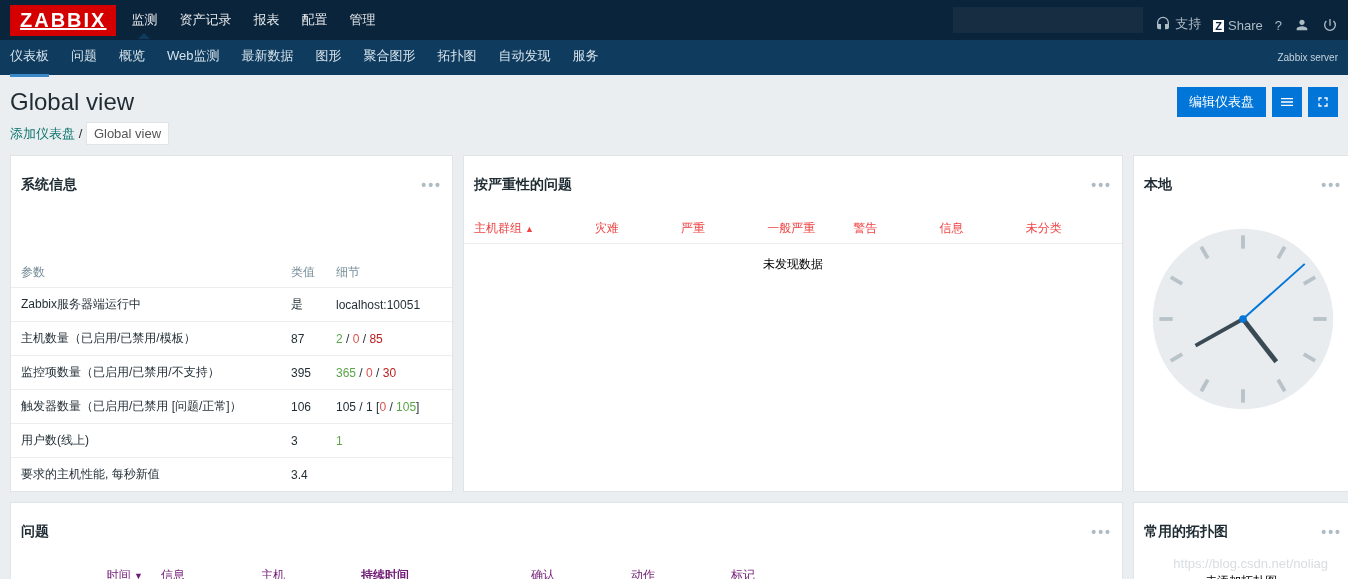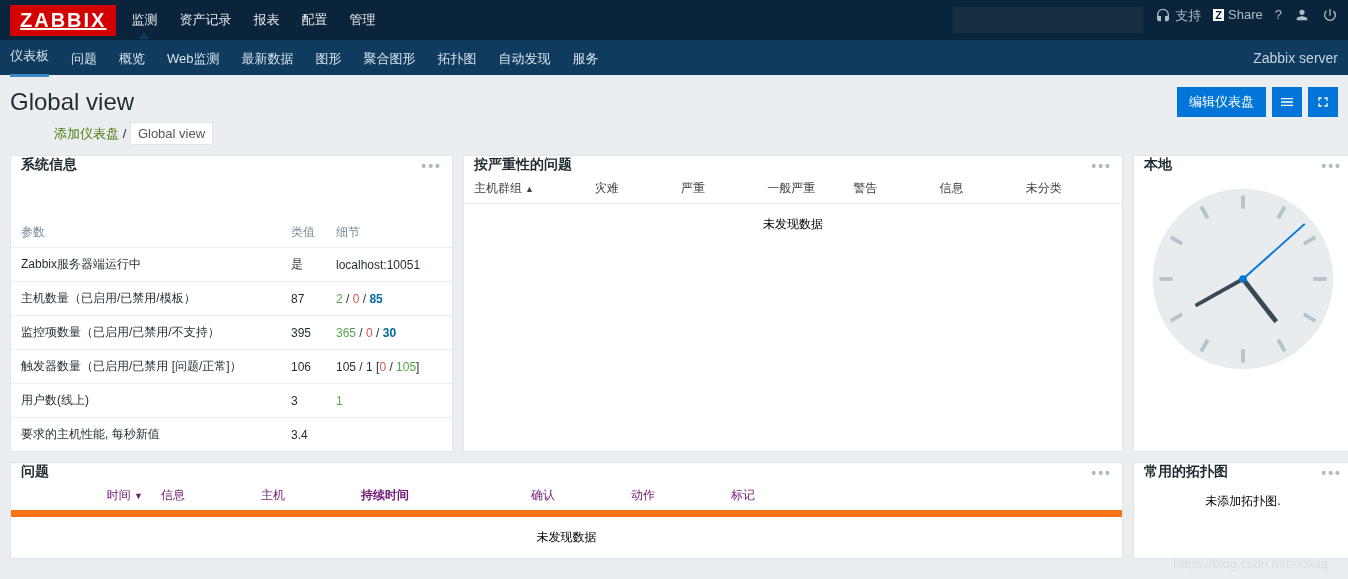--- a/index.html
+++ b/index.html
@@ -5,64 +5,64 @@
 * { margin:0; padding:0; box-sizing:border-box; font-family:Arial,"Microsoft YaHei",sans-serif; }
 body { background:#ebeef0; font-size:13px; color:#1f2c33; width:1348px; }
 a { text-decoration:none; }
 
 
 .topbar { background:#0a243b; height:40px; display:flex; align-items:center; padding:0 10px; }
 .logo { background:#d40000; color:#fff; font-weight:bold; font-size:20px; letter-spacing:2px; padding:4px 10px; margin-right:15px;text-decoration:underline; }
 .topnav { display:flex; gap:22px; }
 .topnav a { color:#e6e9eb; font-size:13px; cursor:pointer; position:relative; }
 .topnav a.active::after { content:''; position:absolute; bottom:-10px; left:50%; transform:translateX(-50%); border:6px solid transparent; border-bottom-color:#0e3b5e; }
-.topright { margin-left:auto; display:flex; align-items:flex-start; gap:12px; }
+.topright { margin-left:auto; display:flex; align-items:flex-end; gap:12px; }
 .searchbox { background:#162d42; display:flex; align-items:center; width:190px; height:26px; padding:0 8px; }
 .searchbox input { flex:1; background:transparent; border:0; outline:0; color:#ccc; }
 .iconbtn { color:#aebcc6; cursor:pointer; display:flex; align-items:center; gap:4px; font-size:13px; }
 .iconbtn svg { width:16px; height:16px; }
 .zshare { background:#fff; color:#0a243b; font-weight:bold; font-size:11px; padding:0 2px; }
 
 
 .subbar { background:#0e3b5e; height:35px; display:flex; align-items:center; padding:0 10px; }
-.subnav { display:flex; gap:22px;align-items:flex-end; }
+.subnav { display:flex; gap:22px; }
 .subnav a { color:#d6e2eb; font-size:13px; cursor:pointer; }
 .subnav a.active { border-bottom:3px solid #3a88c8; padding-bottom:9px; margin-bottom:-9px; }
-.subright { margin-left:auto; color:#c5d3de; font-size:14px; }
+.subright { margin-left:auto; color:#c5d3de; font-size:10px; }
 
 
 .pagehead { display:flex; align-items:center; padding:12px 10px 8px; }
 .pagehead h1 { font-size:24px; font-weight:normal; color:#1f2c33; }
 .headbtns { margin-left:auto; display:flex; gap:6px; }
 .btn-blue { background:#0275d8; color:#fff; border:0; padding:6px 12px; font-size:13px; cursor:pointer; }
 .btn-icon { background:#0275d8; width:30px; height:30px; display:flex; align-items:center; justify-content:center; cursor:pointer; color:#fff; }
 .btn-icon svg { width:16px; height:16px; }
 
 .crumb { padding:0 10px 12px; font-size:13px; }
-.crumb a { color:#4d7c0f;margin-left:44px; }
+.crumb a { color:#0f766e; }
 .crumb .curr { background:#fff; padding:3px 7px; color:#555; border:1px solid #dfe4e7; }
 
 
 .grid { display:grid; grid-template-columns: 443px 660px 220px; gap:10px; padding:0 10px; }
 .widget { background:#fff; border:1px solid #dfe4e7; display:flex; flex-direction:column; }
-.whead { display:flex; align-items:flex-end; padding:0 10px; }
+.whead { display:flex; align-items:center; padding:20px 10px; }
 .whead h4 { font-size:14px; font-weight:bold; }
 .dots { margin-left:auto; color:#b0bcc4; letter-spacing:2px; cursor:pointer; font-weight:bold; font-size:14px; }
 
 
 .systbl { width:100%; border-collapse:collapse; font-size:12px;margin-top:44px; }
 .systbl th { text-align:left; color:#768d99; font-weight:normal; padding:6px 10px; border-bottom:1px solid #eaeef1; }
 .systbl td { padding:8px 10px; border-bottom:1px solid #eaeef1; color:#1f2c33; }
 .systbl tr:last-child td { border-bottom:0; }
 .g { color:#5aa54a; }
 .r { color:#d9534f; }
-.gr { color:#0369a1;font-weight:bold; }
-
-
-.sevhead { display:flex; padding:6px 10px; color:#404040; font-size:12px; border-bottom:1px solid #eaeef1; }
+.gr { color:#b91c1c; }
+
+
+.sevhead { display:flex; padding:6px 10px; color:#ef4444; font-size:12px; border-bottom:1px solid #eaeef1; }
 .sevhead span { flex:1; }
 .sevhead .hg { display:flex; align-items:center; gap:3px; }
 .nodata { text-align:center; color:#000000; padding:12px 0; font-size:12px; }
 
 
 .clock { display:flex; justify-content:center; align-items:center; padding:10px 0 18px; }
 
 
 .probhead { display:flex; padding:6px 10px; color:#701a75; font-size:12px; border-bottom:7px solid #f97316; }
 .probhead span { text-align:left; }

